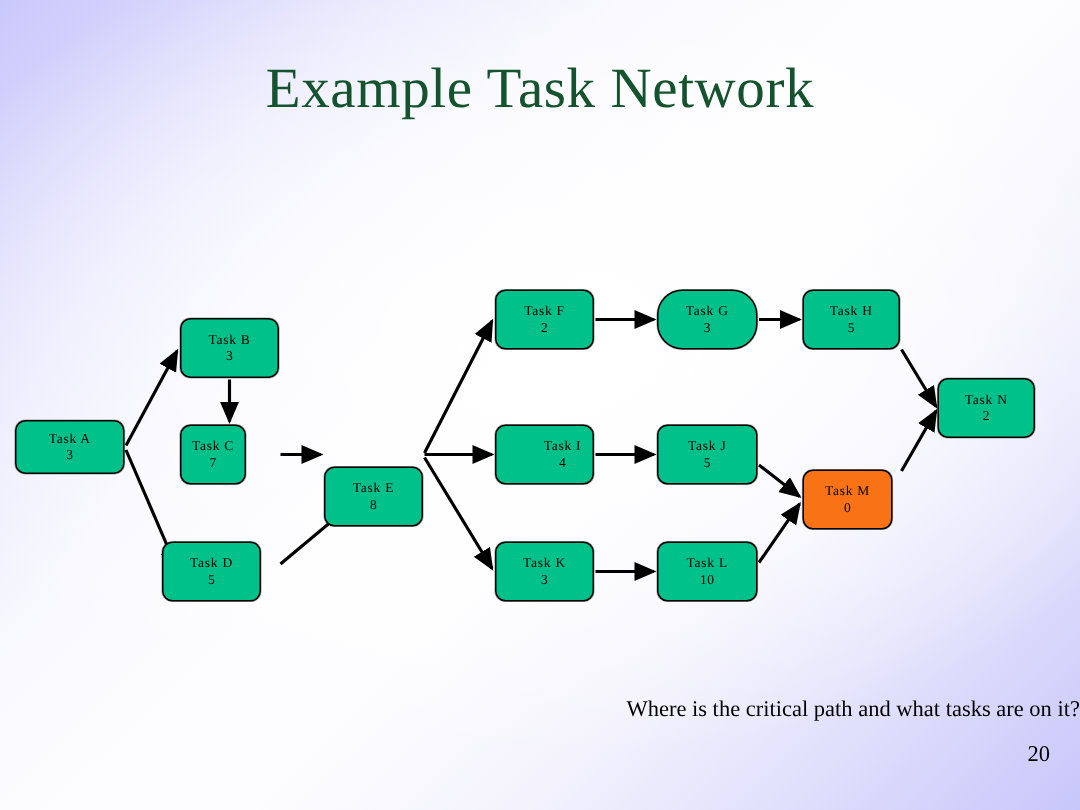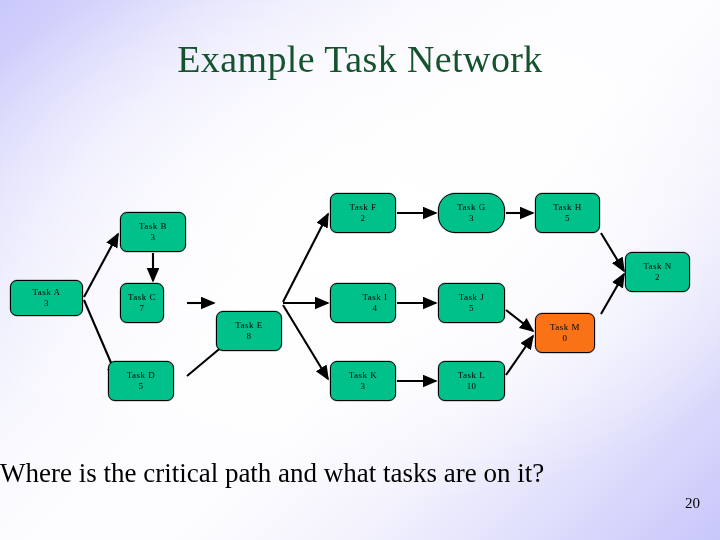--- a/index.html
+++ b/index.html
@@ -98,22 +98,22 @@
   }
   .task-node .node-dur {
     letter-spacing: 0.3px;
   }
 
   #slide-question {
     position: absolute;
     left: 0;
     top: 459px;
     width: 720px;
-    text-align: left;
-    font-size: 27px;
+    text-align: right;
+    font-size: 15px;
     line-height: 28px;
     color: #000000;
     white-space: nowrap;
   }
 
   #slide-number {
     position: absolute;
     right: 20px;
     top: 494px;
     font-size: 15px;

